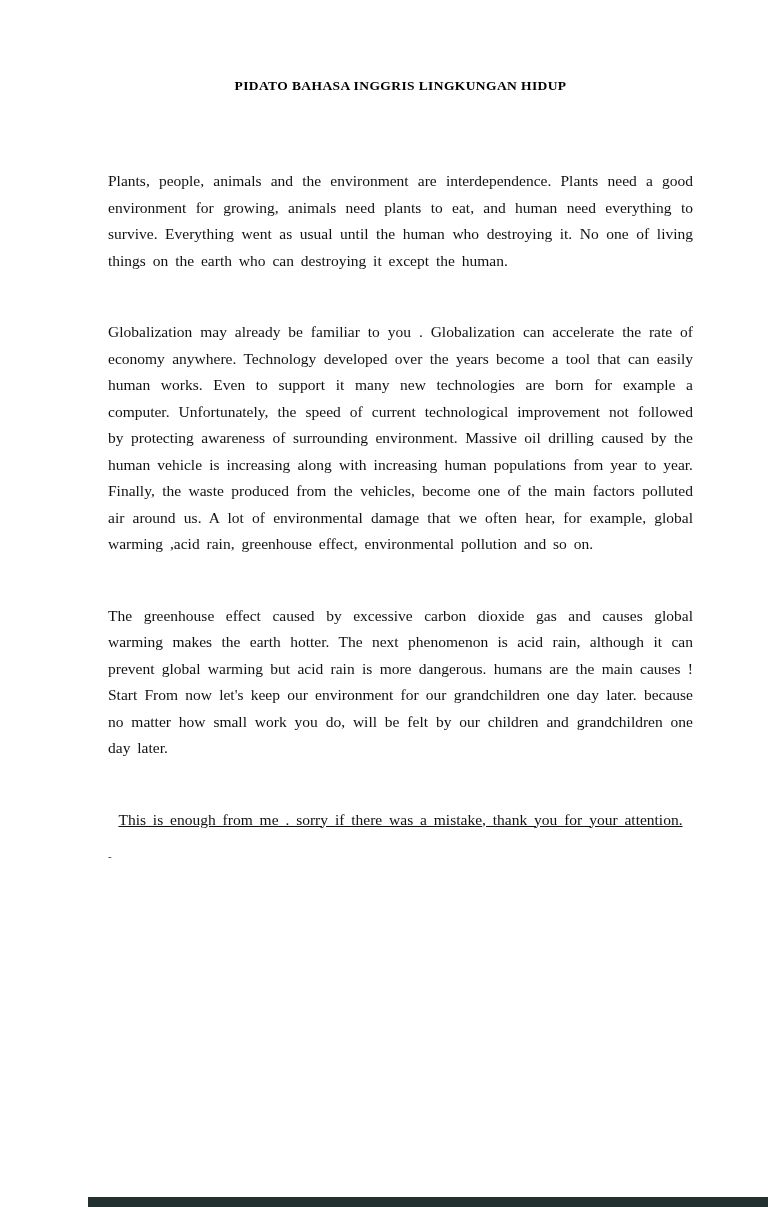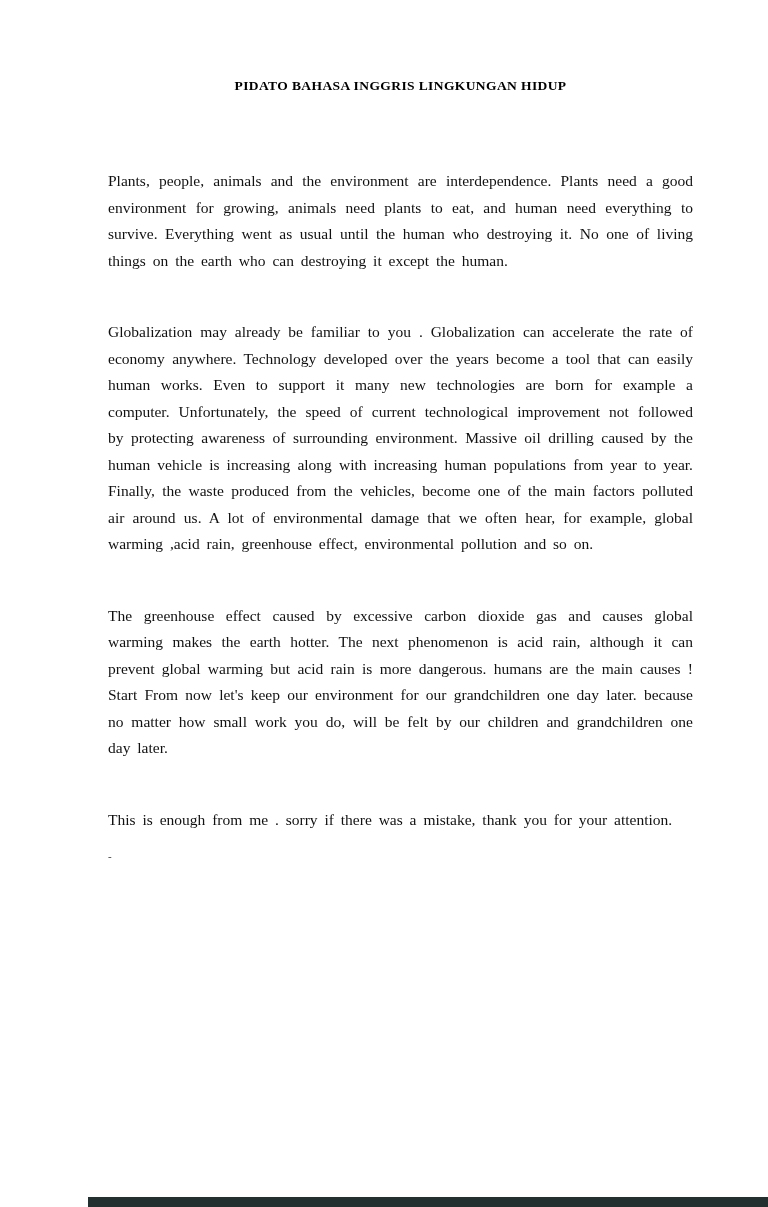--- a/index.html
+++ b/index.html
@@ -37,21 +37,22 @@
     font-size: 15.5px;
     line-height: 26.5px;
     text-align: justify;
     text-justify: inter-word;
     word-spacing: 3px;
     margin: 0 0 45px 0;
     color: #111111;
   }
   .para.last {
     margin-bottom: 18px;
-    text-align: left;
+    text-align: center;
+    text-decoration: underline;
   }
   .footnote-dash {
     font-size: 11px;
     color: #333333;
     margin: 14px 0 0 0;
     line-height: 10px;
   }
   .bottom-bar {
     position: absolute;
     bottom: 0;

